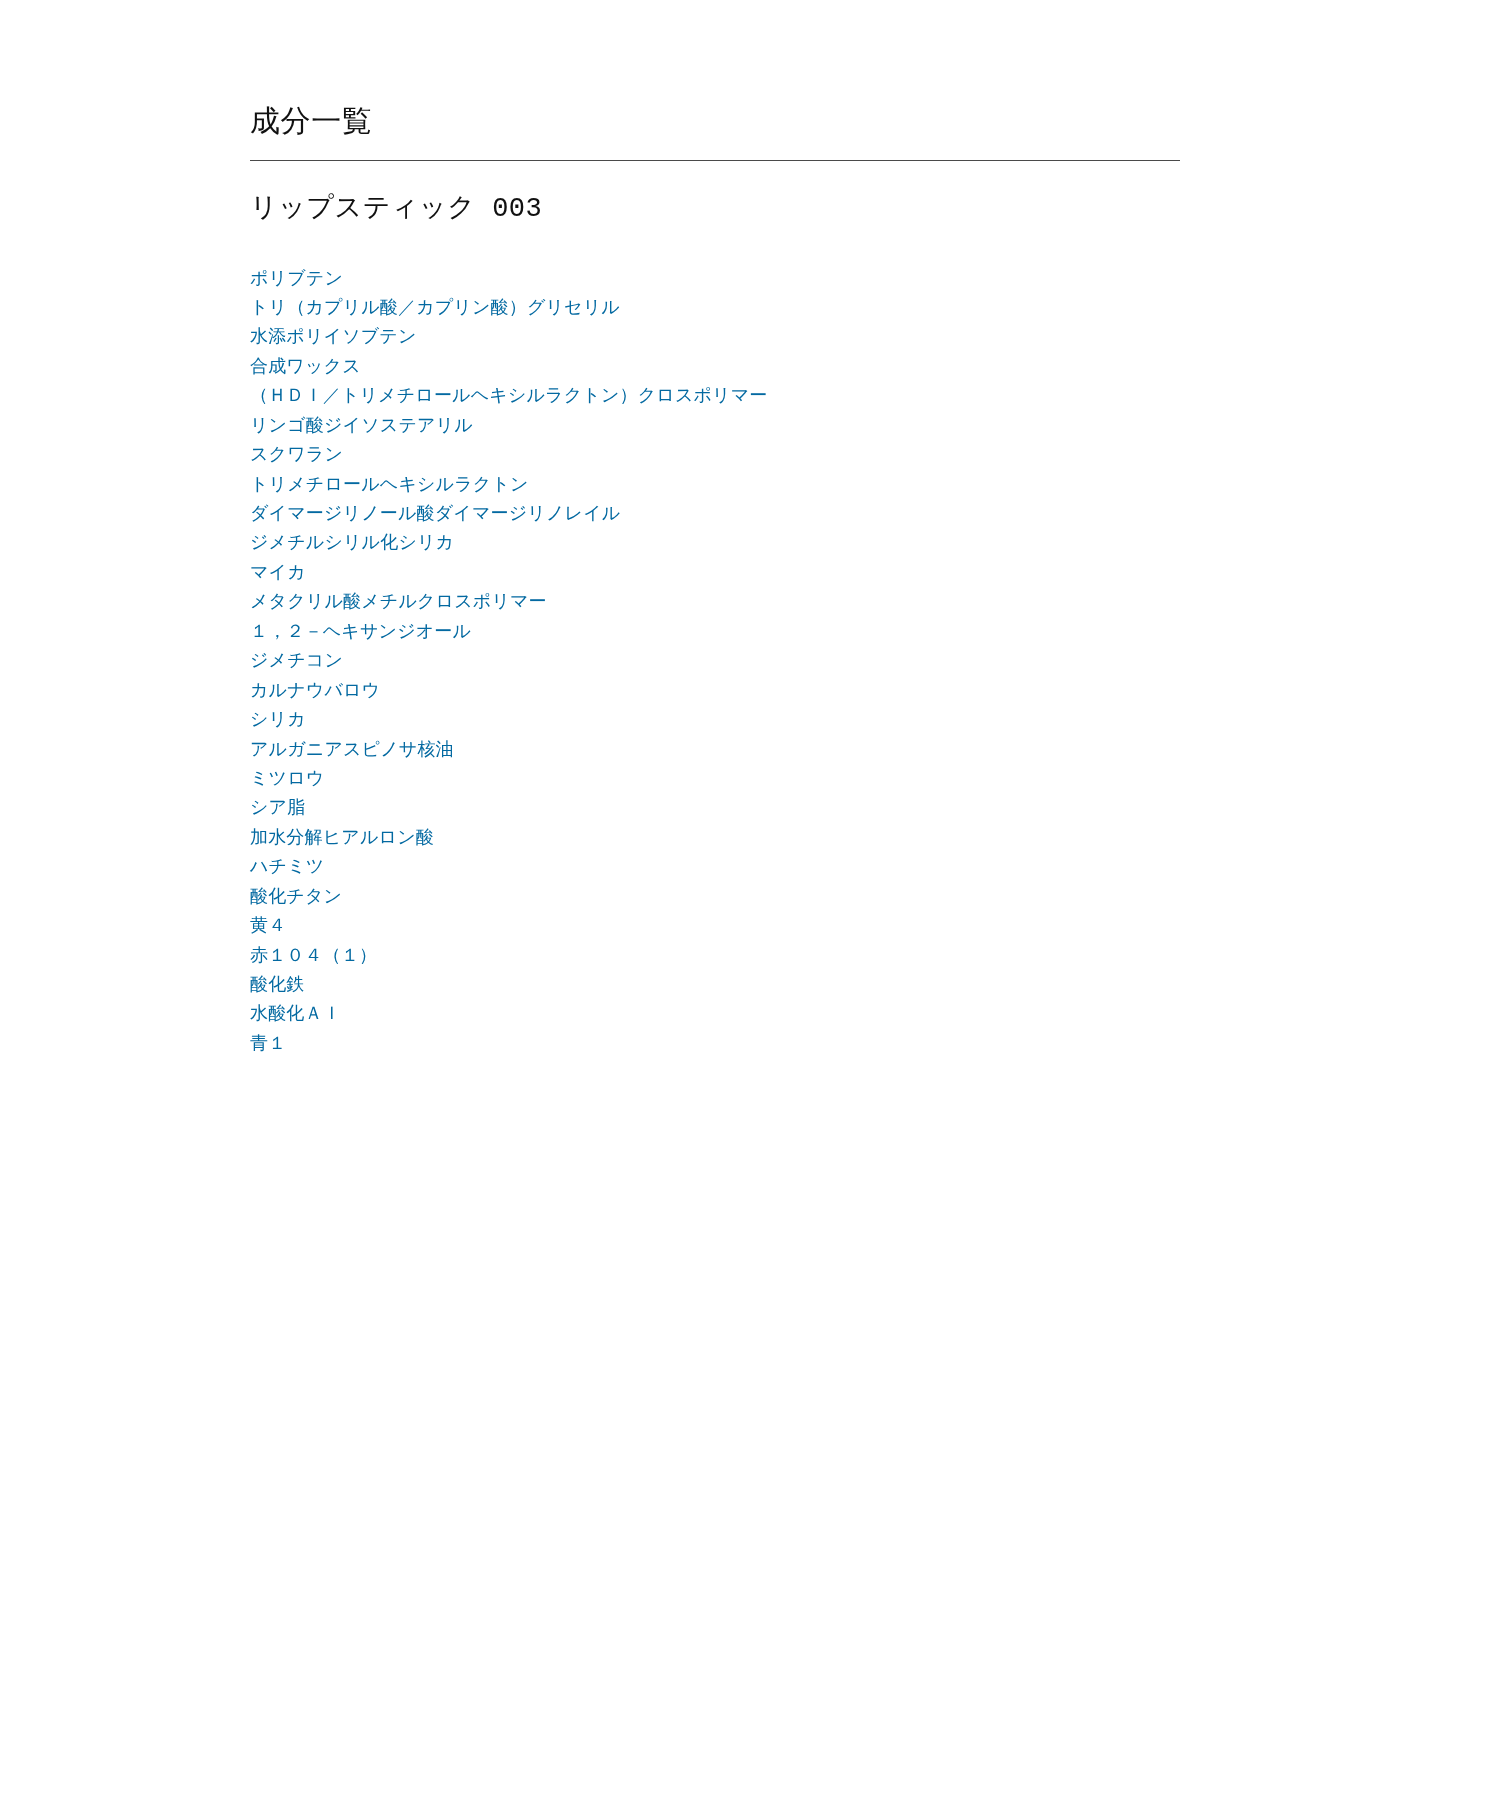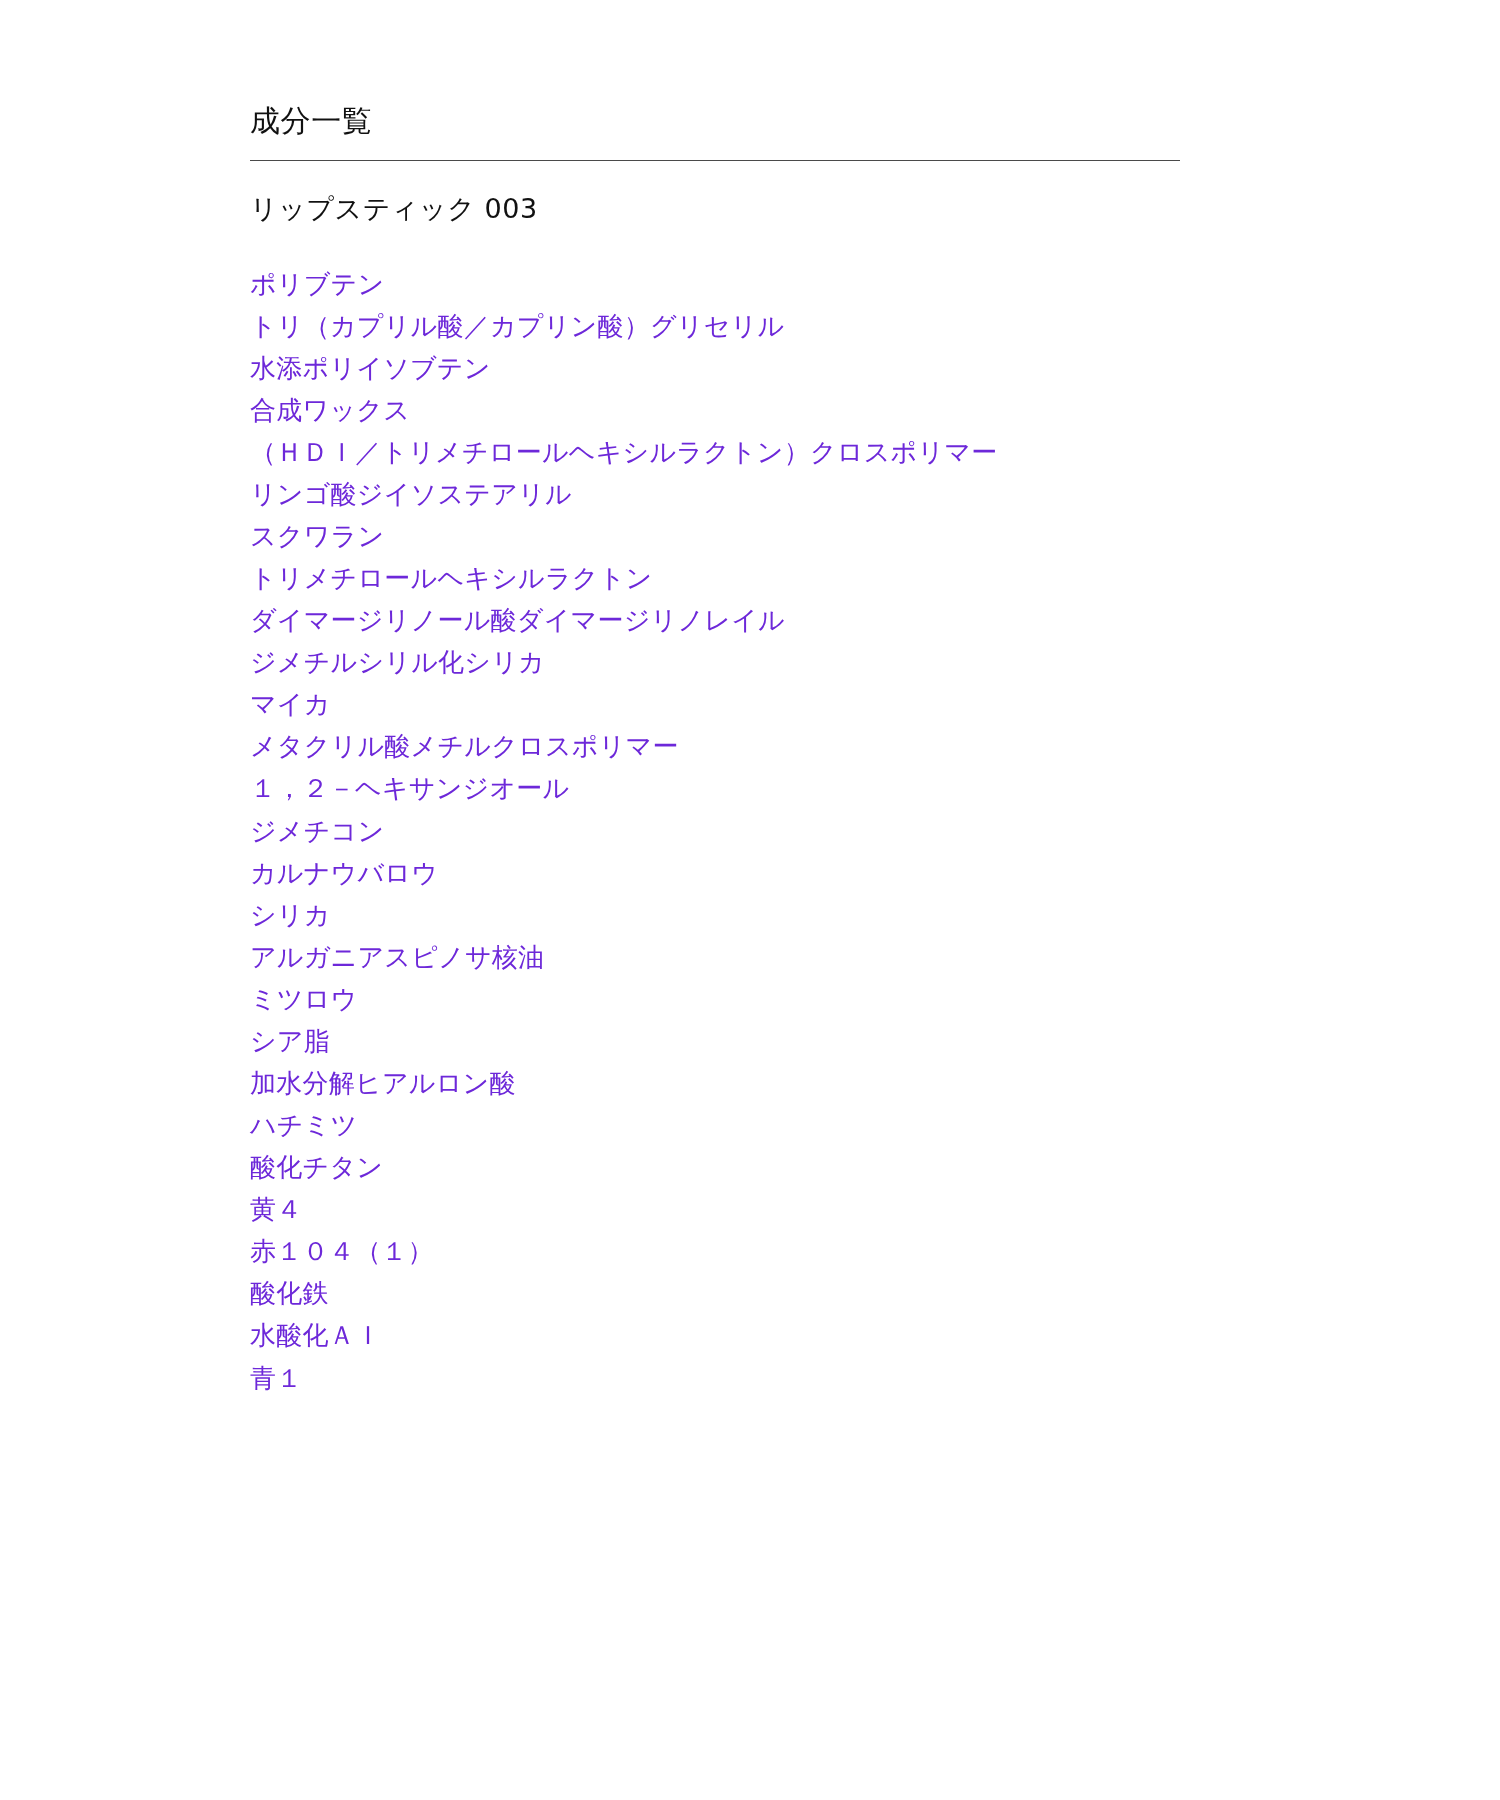--- a/index.html
+++ b/index.html
@@ -39,31 +39,32 @@
     width: 930px;
     margin: 0 0 28px 0;
   }
   .product-name {
     font-size: 27px;
     line-height: 1.5;
     letter-spacing: 0.02em;
     color: #111111;
     margin: 0 0 34px 0;
     font-weight: 400;
+    font-family: Liberation Mono, monospace;
   }
   .ingredient-list {
     list-style: none;
     margin: 0;
     padding: 0;
   }
   .ingredient-list li {
-    font-size: 26px;
+    font-size: 18px;
     line-height: 1.58;
     letter-spacing: 0.01em;
-    color: #6d28d9;
+    color: #0369a1;
     margin: 0 0 1px 0;
     white-space: nowrap;
   }
 </style>
 </head>
 <body>
 
 <div class="page">
   <div class="content">
 

